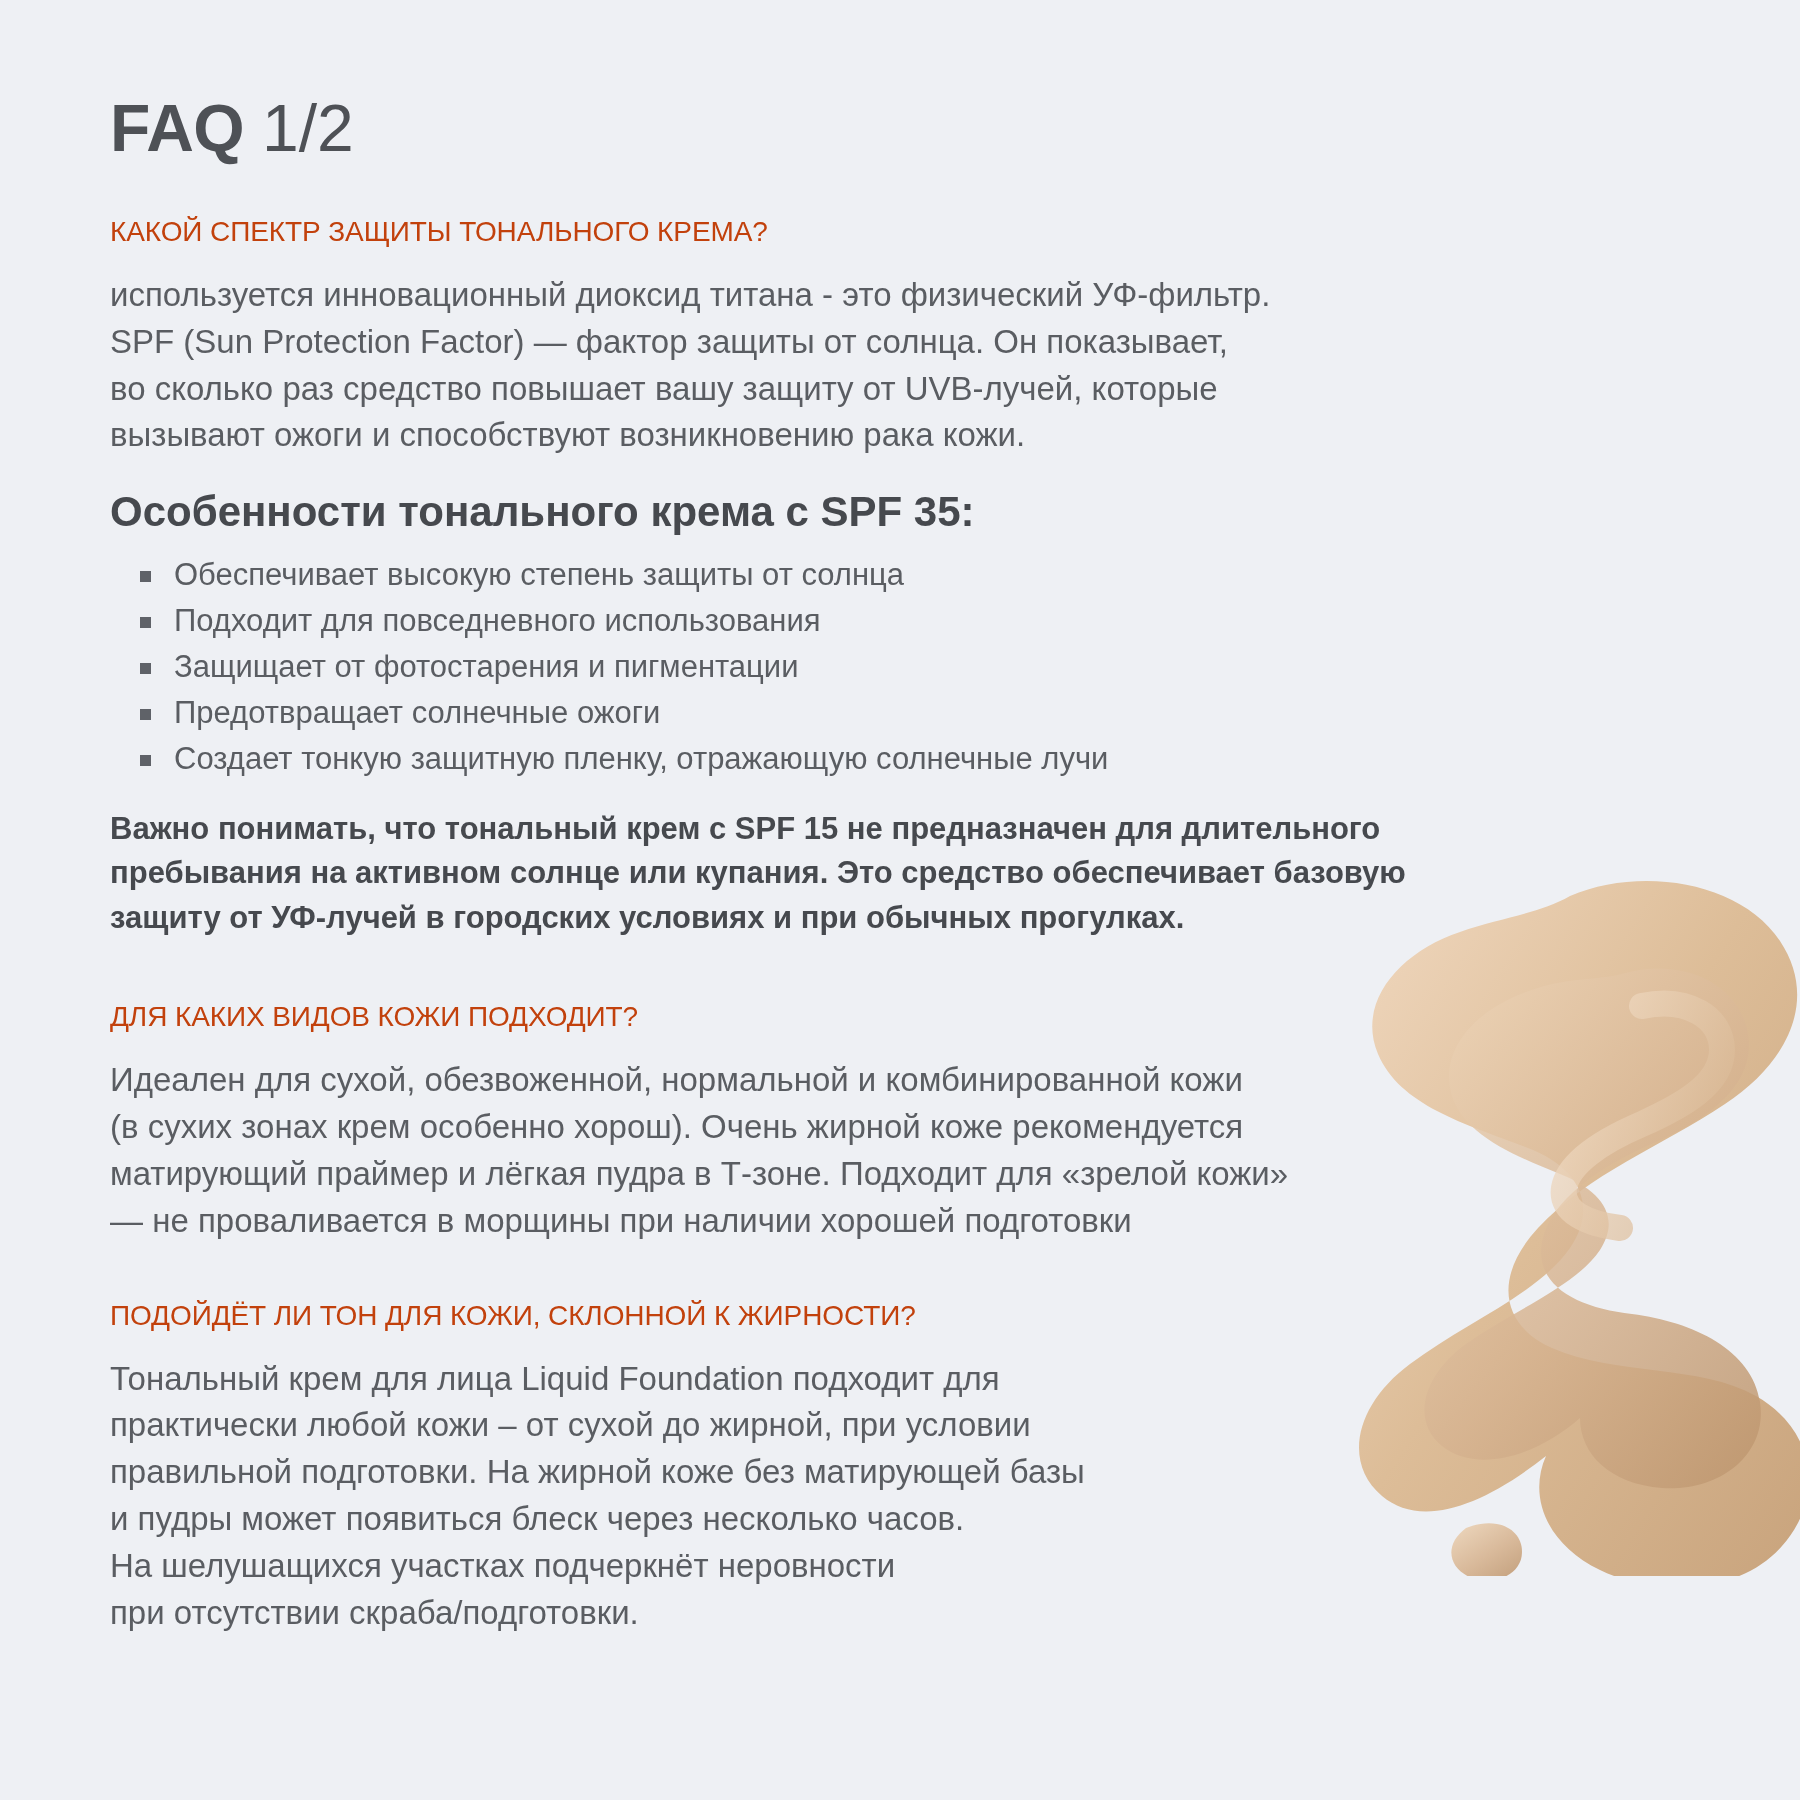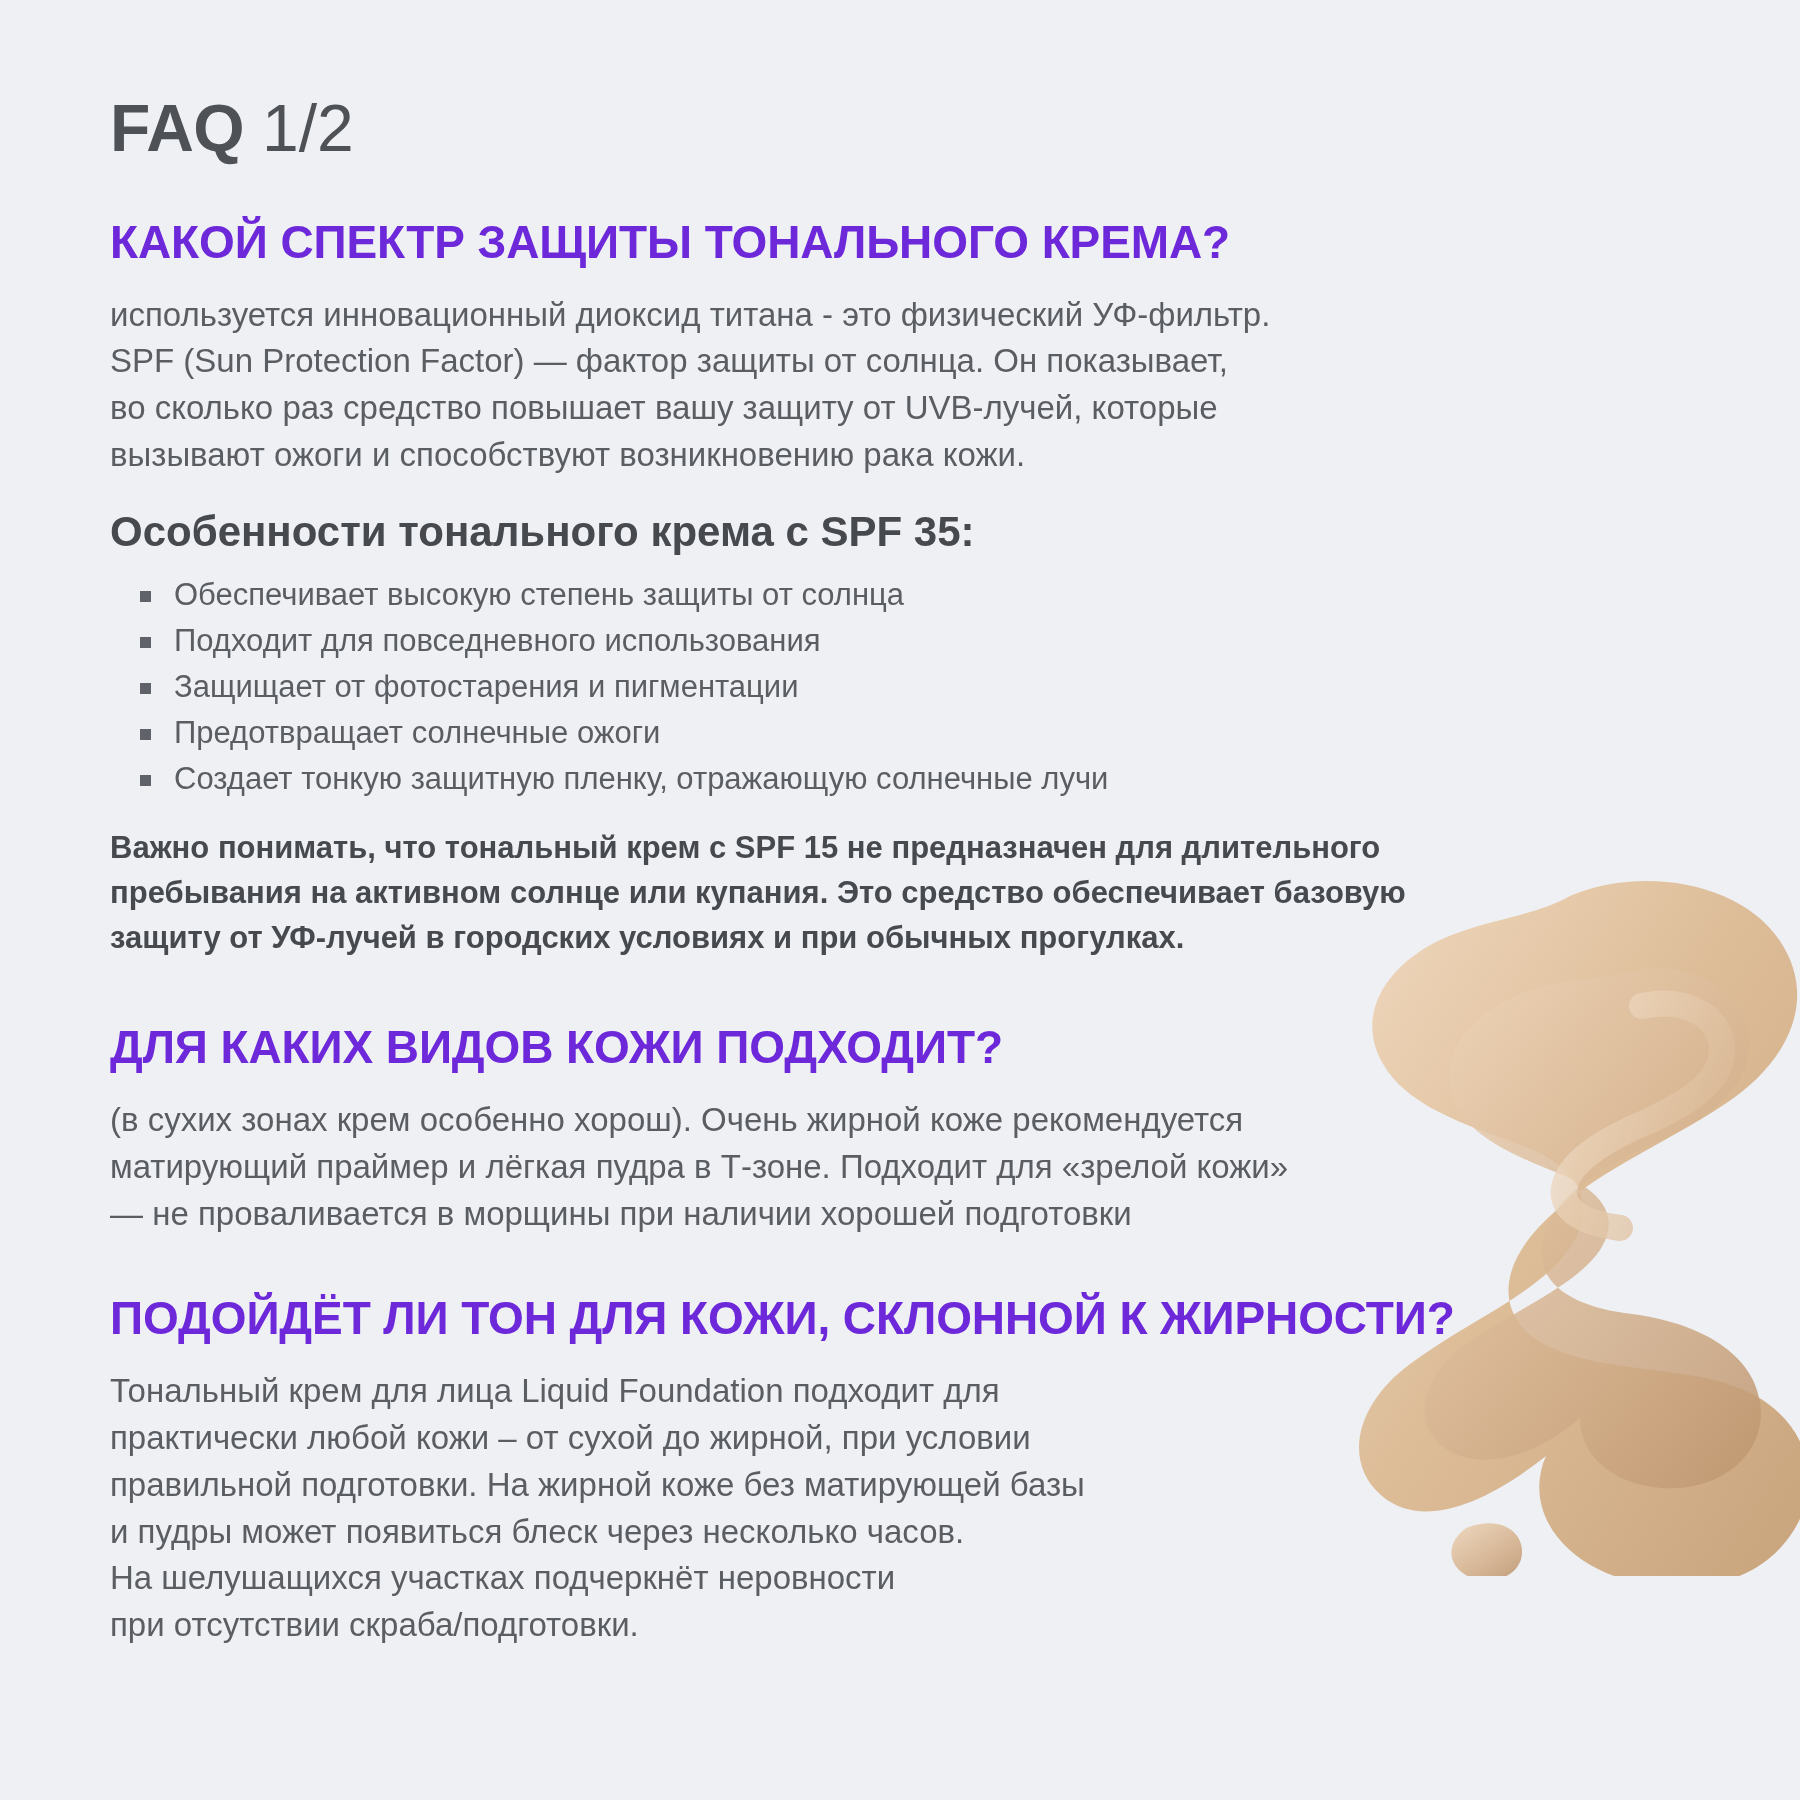--- a/index.html
+++ b/index.html
@@ -36,25 +36,25 @@
   .title .faq {
     font-weight: 700;
   }
   .title .pager {
     font-weight: 400;
     letter-spacing: 0px;
   }
 
   
   .q-heading {
-    font-weight: 700;
-    font-size: 46px;
+    font-weight: 400;
+    font-size: 28px;
     line-height: 1.1;
     letter-spacing: -0.1px;
-    color: #6d28d9;
+    color: #c2410c;
     white-space: nowrap;
     margin-bottom: 24px;
   }
 
   
   .body-text {
     font-size: 33px;
     line-height: 1.42;
     color: #5a5d62;
     font-weight: 400;
@@ -152,20 +152,21 @@
       <span class="ln">пребывания на активном солнце или купания. Это средство обеспечивает базовую</span>
       <span class="ln">защиту от УФ-лучей в городских условиях и при обычных прогулках.</span>
     </div>
   </div>
 
   <div class="sec-gap-lg"></div>
 
   <div class="sec">
     <div class="q-heading">ДЛЯ КАКИХ ВИДОВ КОЖИ ПОДХОДИТ?</div>
     <div class="body-text">
+      <span class="ln">Идеален для сухой, обезвоженной, нормальной и комбинированной кожи</span>
       <span class="ln">(в сухих зонах крем особенно хорош). Очень жирной коже рекомендуется</span>
       <span class="ln">матирующий праймер и лёгкая пудра в Т-зоне. Подходит для «зрелой кожи»</span>
       <span class="ln">— не проваливается в морщины при наличии хорошей подготовки</span>
     </div>
   </div>
 
   <div class="sec-gap-md"></div>
 
   <div class="sec">
     <div class="q-heading">ПОДОЙДЁТ ЛИ ТОН ДЛЯ КОЖИ, СКЛОННОЙ К ЖИРНОСТИ?</div>

